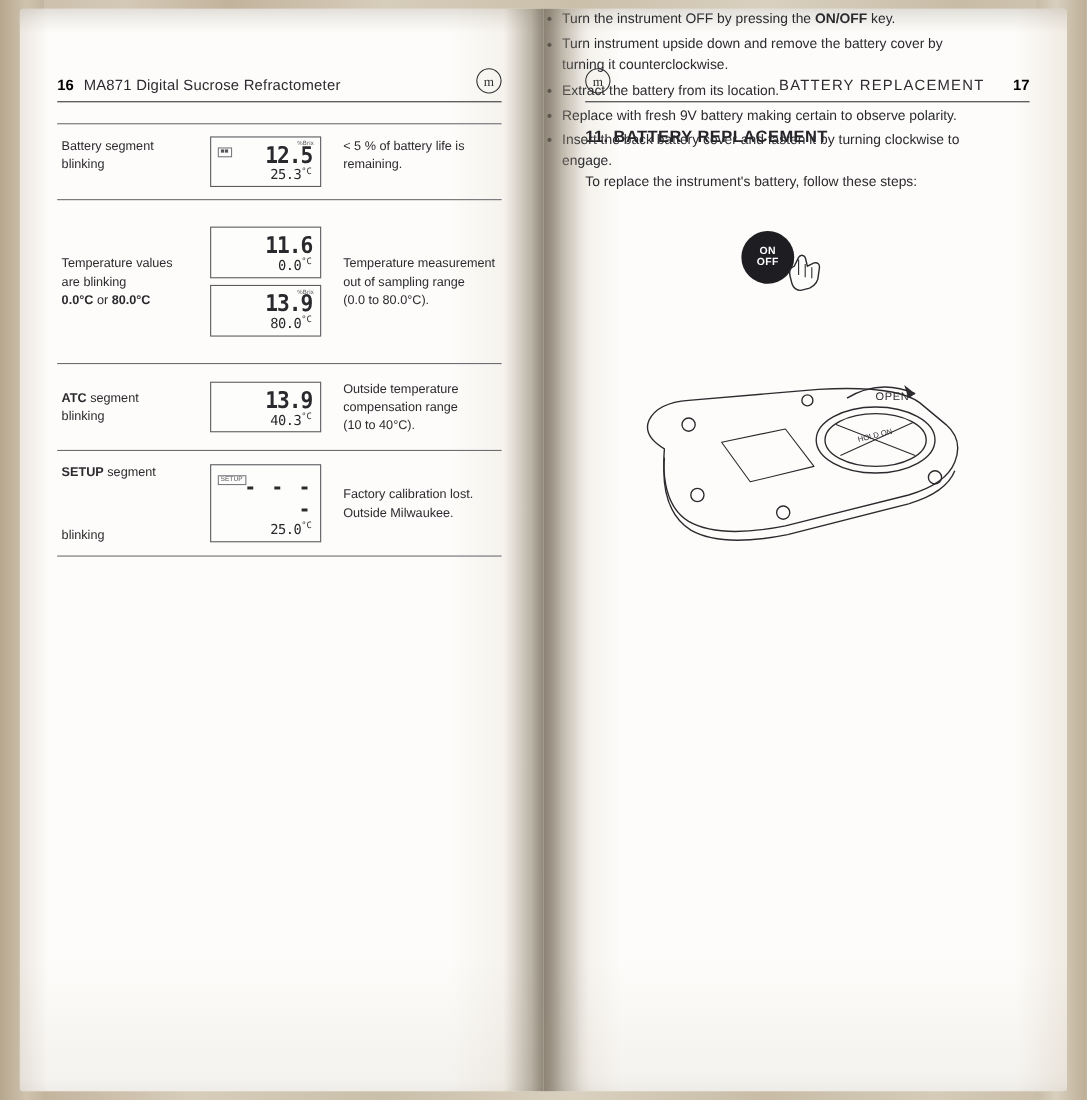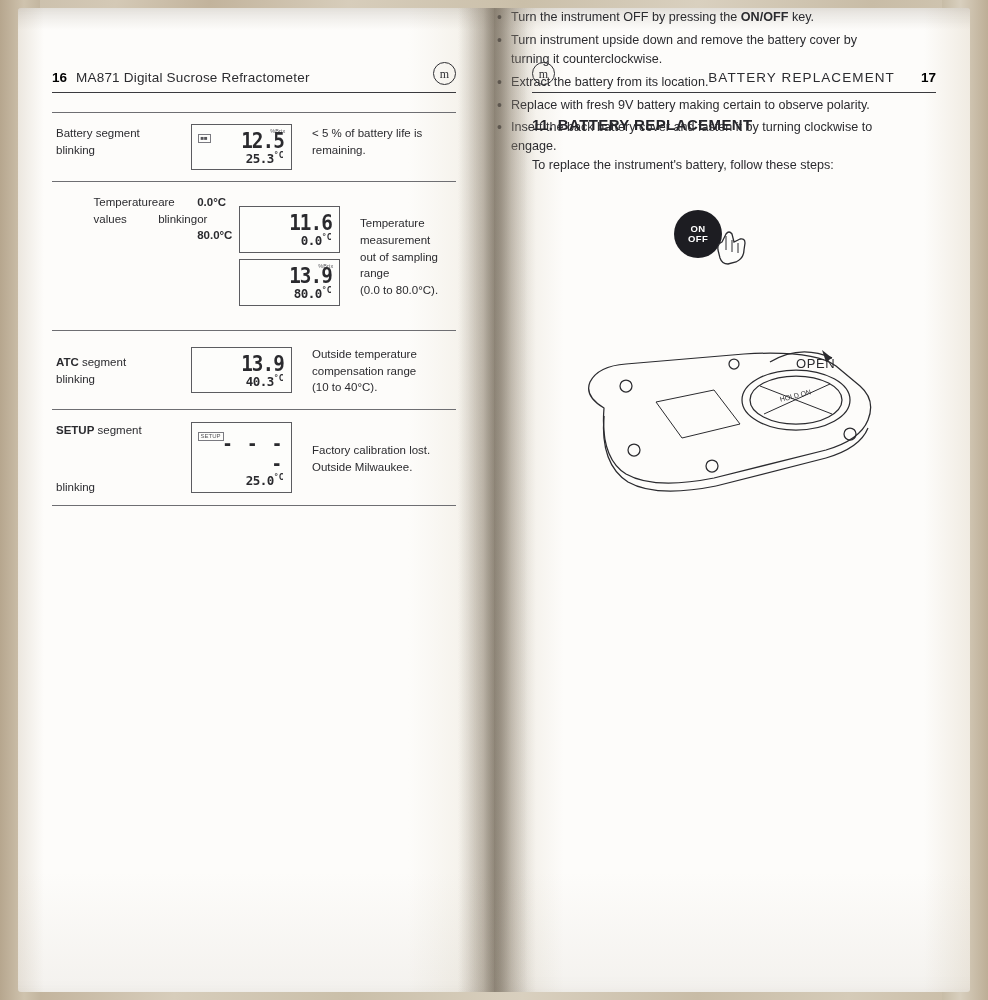--- a/index.html
+++ b/index.html
@@ -198,21 +198,21 @@
     font-weight: bold;
     transform: scaleX(0.92);
     transform-origin: right center;
   }
   .lcd .sub {
     font-family: "DejaVu Sans Mono", monospace;
     font-size: 12.5px;
     text-align: right;
     color: #2a2a2e;
     line-height: 1.1;
-    font-weight: bold;
+    font-weight: normal;
     letter-spacing: -0.5px;
   }
   .lcd .corner-tr {
     position: absolute;
     right: 5px; top: 3px;
     font-size: 5.5px;
     letter-spacing: 0.2px;
     color: #55555a;
   }
   .lcd .corner-tl {
@@ -305,21 +305,21 @@
     position: absolute;
     left: 70px;
     top: 330px;
     width: 370px;
     height: 180px;
   }
   .open-lbl {
     position: absolute;
     left: 232px;
     top: 18px;
-    font-size: 13px;
+    font-size: 10px;
     letter-spacing: 0.6px;
     color: #2b2b2f;
   }
 
   
   .gutter {
     position: absolute;
     left: 440px;
     top: 0;
     width: 78px;
@@ -367,21 +367,21 @@
             <div class="sub"><span>25.3</span><span class="deg">°C</span></div>
           </div>
         </div>
         <div class="tcol-c">
           <div>&lt; 5 % of battery life is</div>
           <div>remaining.</div>
         </div>
       </div>
 
       <div class="trow" style="min-height:148px;">
-        <div class="tcol-a" style="display:flex;flex-direction:row;justify-content:center;margin-left:48px;">
+        <div class="tcol-a" style="display:flex;flex-direction:column;justify-content:center;">
           <div>Temperature values</div>
           <div>are blinking</div>
           <div>
             <span class="bold">0.0°C</span><span> or </span><span class="bold">80.0°C</span>
           </div>
         </div>
         <div class="tcol-b">
           <div class="lcd">
             <span class="corner-tr"></span>
             <div class="main">11.6</div>

